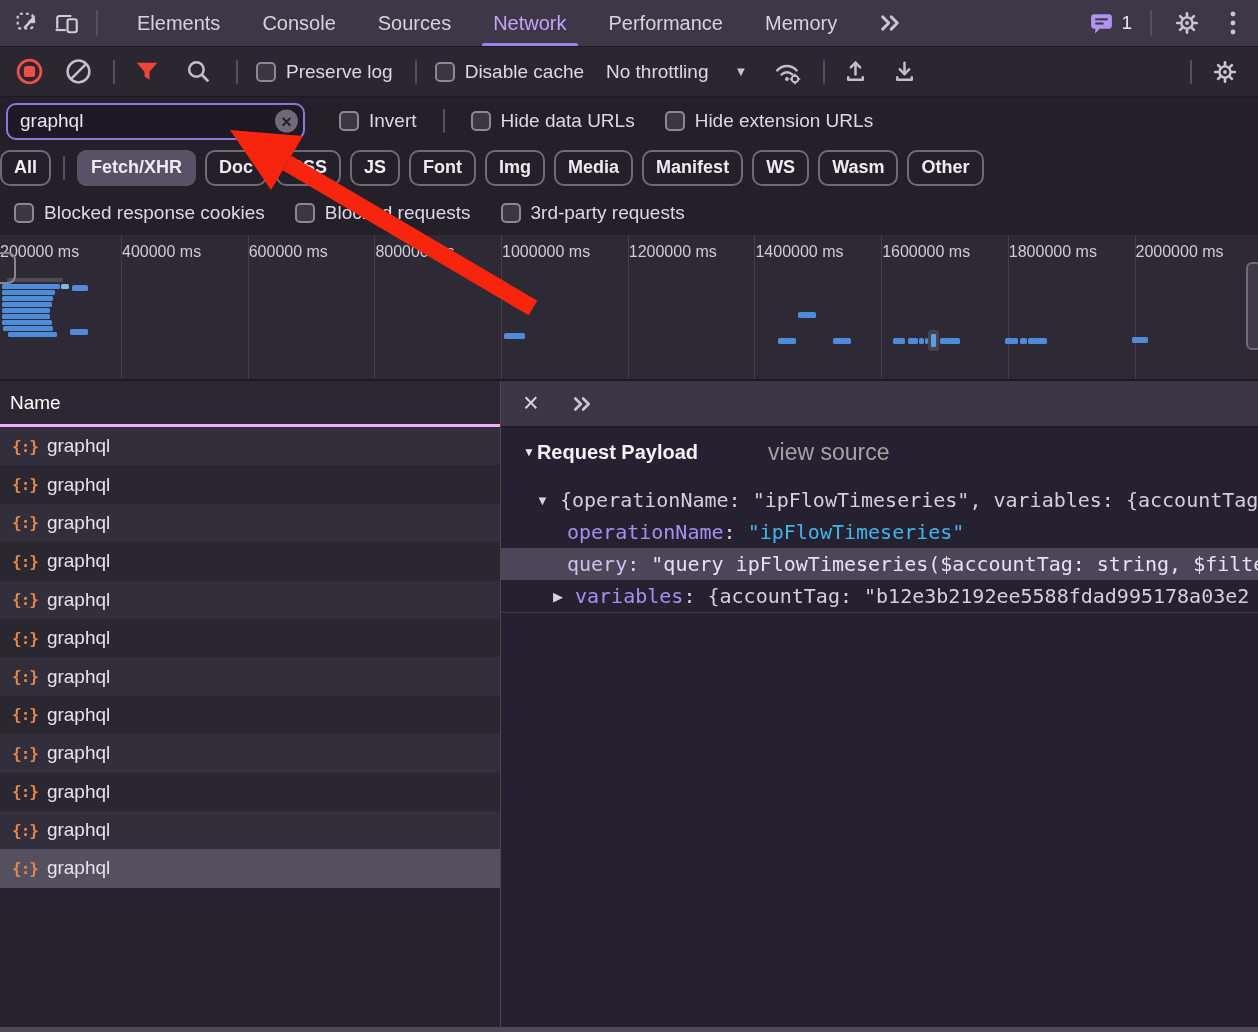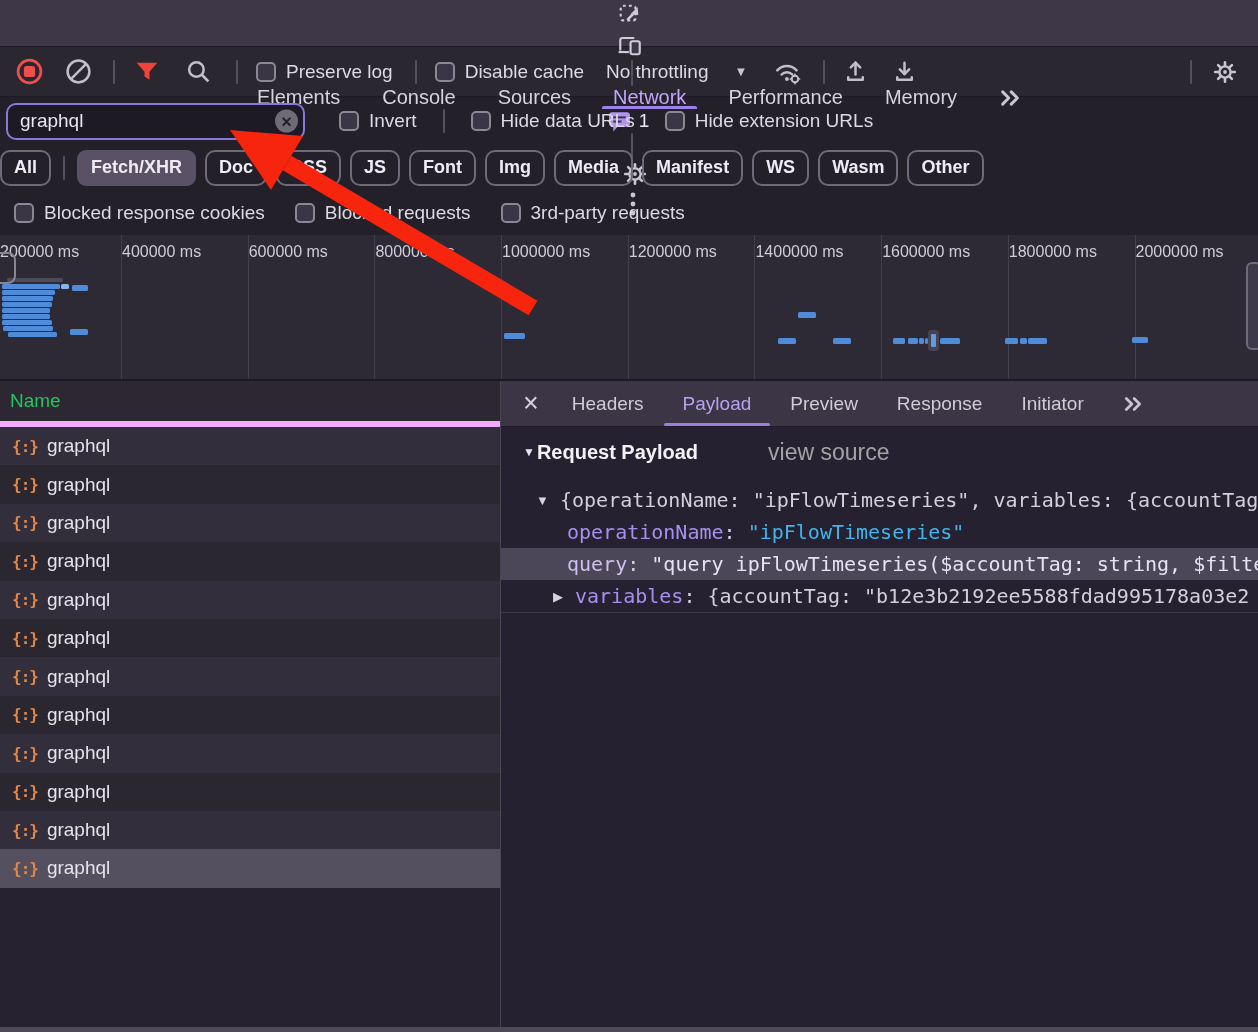--- a/index.html
+++ b/index.html
@@ -1,21 +1,21 @@
 <!DOCTYPE html>
 <html><head>
 <meta charset="utf-8">
 <style>
   html,body{margin:0;padding:0;background:#141118;}
   .dt{position:relative;width:1258px;height:1032px;background:#262130;overflow:hidden;
       font-family:"Liberation Sans",sans-serif;color:#dcd9e1;-webkit-font-smoothing:antialiased;}
   .vdiv{width:2px;height:24px;background:#55505e;border-radius:1px;flex:none;}
 
   
-  .tabbar{height:47px;background:#3d3748;display:flex;align-items:center;padding-left:12px;border-bottom:1px solid #1d1926;box-sizing:border-box;flex-direction:column;}
+  .tabbar{height:47px;background:#3d3748;display:flex;align-items:center;padding-left:12px;border-bottom:1px solid #1d1926;box-sizing:border-box;}
   .tabbar .iconbtn{width:30px;height:30px;display:flex;align-items:center;justify-content:center;margin-right:10px;flex:none;}
   .tabbar .vdiv{margin:0 10px 0 4px;height:26px;}
   .tabs{display:flex;height:100%;align-items:stretch;margin-left:8px;}
   .tab{position:relative;display:flex;align-items:center;padding:0 21px;font-size:20px;color:#d6d3dc;cursor:default;}
   .tab.active{color:#c0a6f8;}
   .tab.active::after{content:"";position:absolute;left:10px;right:10px;bottom:0;height:3px;background:#9e80ec;border-radius:2px 2px 0 0;}
   .spacer{flex:1;}
   .issues{display:flex;align-items:center;gap:7px;margin-right:14px;}
   .issues .cnt{font-size:19px;color:#e9e6ef;}
   .kebab{margin:0 14px 0 6px;}
@@ -60,22 +60,22 @@
   .bar.lightblue{background:#85b3ea;}
   .bar.grey{background:#4f4b56;}
   .bar.marker-box{background:#47424d;border-radius:3px;}
   .bar.marker{background:#5e9be2;border-radius:1px;}
   .ovhandle-l{position:absolute;left:-10px;top:17px;width:22px;height:28px;border:2px solid #8a8594;border-radius:8px;background:transparent;}
   .ovhandle-r{position:absolute;right:-4px;top:27px;width:12px;height:84px;border:2px solid #6f6a78;border-radius:6px;background:#3f3a49;}
 
   
   .bodyrow{display:flex;height:646px;}
   .left{width:501px;flex:none;border-right:1px solid #4a4554;box-sizing:border-box;background:#272230;display:flex;flex-direction:column;}
-  .namehdr{height:46px;background:#2c2733;border-bottom:6px solid #f0abfc;box-sizing:border-box;display:flex;align-items:center;
-    padding-left:10px;font-size:19px;color:#22c55e;flex:none;}
+  .namehdr{height:46px;background:#2c2733;border-bottom:3px solid #f0abfc;box-sizing:border-box;display:flex;align-items:center;
+    padding-left:10px;font-size:19px;color:#ffffff;flex:none;}
   .rrow{height:38.4px;display:flex;align-items:center;padding-left:12px;box-sizing:border-box;flex:none;}
   .rrow.odd{background:#332e3c;}
   .rrow.even{background:#2b2730;}
   .rrow.selected{background:#555060;}
   .braces{font-family:"DejaVu Sans Mono",monospace;font-weight:700;font-size:16px;color:#e2874b;margin-right:9px;letter-spacing:-1px;}
   .rname{font-size:19px;color:#e6e3ea;}
 
   
   .right{flex:1;min-width:0;display:flex;flex-direction:column;background:#262130;}
   .dtabbar{height:46px;background:#3b3546;display:flex;align-items:center;padding-left:22px;gap:39px;flex:none;border-bottom:1px solid #1f1b26;box-sizing:border-box;}
@@ -443,27 +443,20 @@
           <div class="rrow even selected">
             <span class="braces">{:}</span>
             <span class="rname">graphql</span>
           </div>
         </div>
     </div>
 
     <div class="right">
       <div class="dtabbar">
         <span class="dclose">×</span>
-        <span id="detail-tabs" style="display:flex;gap:39px;height:100%;align-items:stretch;">
-            <div class="dtab">Headers</div>
-            <div class="dtab active">Payload</div>
-            <div class="dtab">Preview</div>
-            <div class="dtab">Response</div>
-            <div class="dtab">Initiator</div>
-          </span>
         <span class="tb-ico">
           <svg class="ic" width="20" height="20" viewBox="0 0 18 18">
             <g fill="none" stroke="#c9c5d1" stroke-width="2.4" stroke-linecap="round" stroke-linejoin="round">
               <polyline points="3,4 8,9 3,14"></polyline>
                 <polyline points="10,4 15,9 10,14"></polyline>
             </g>
           </svg>
         </span>
       </div>
 

